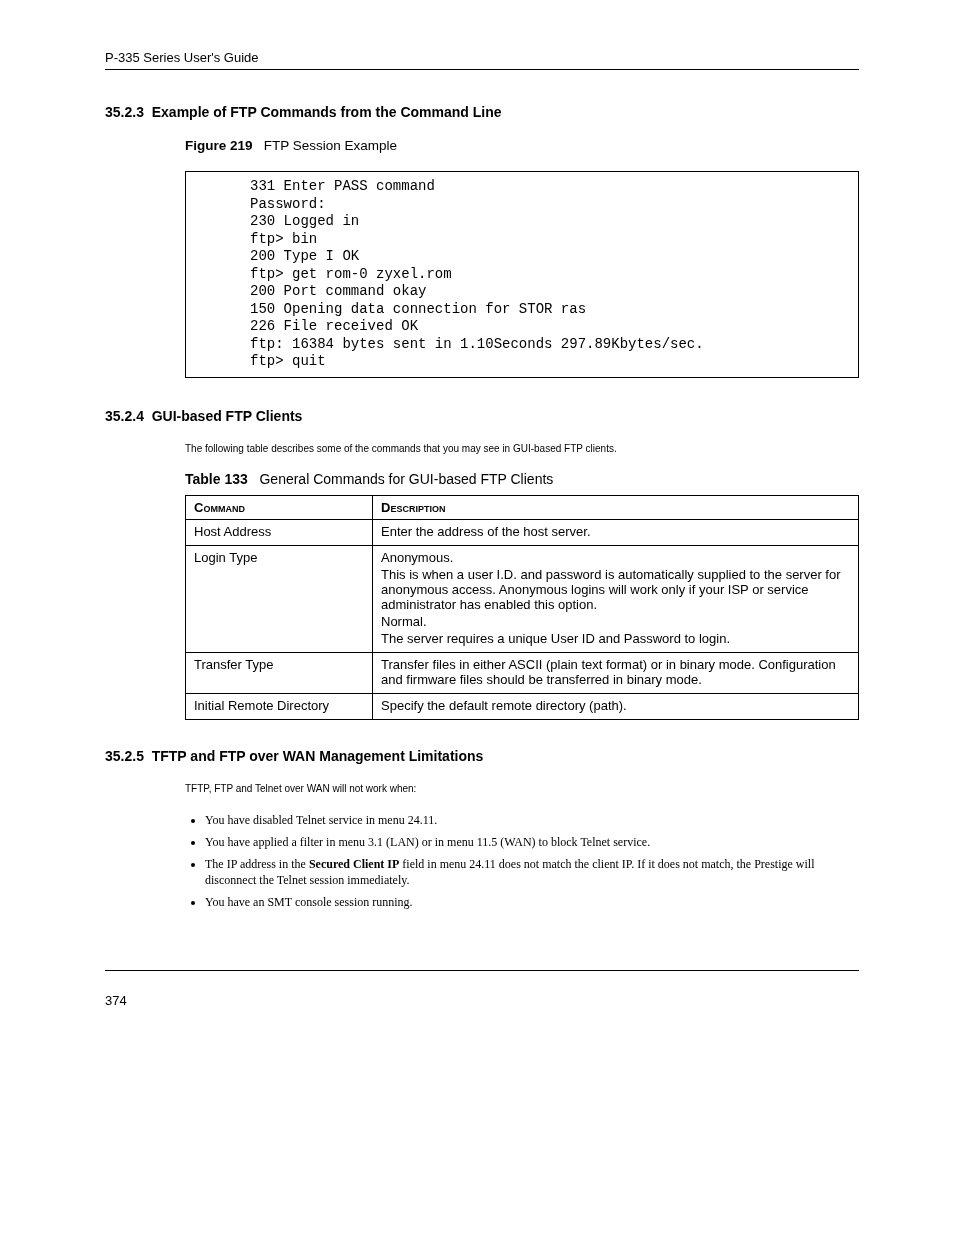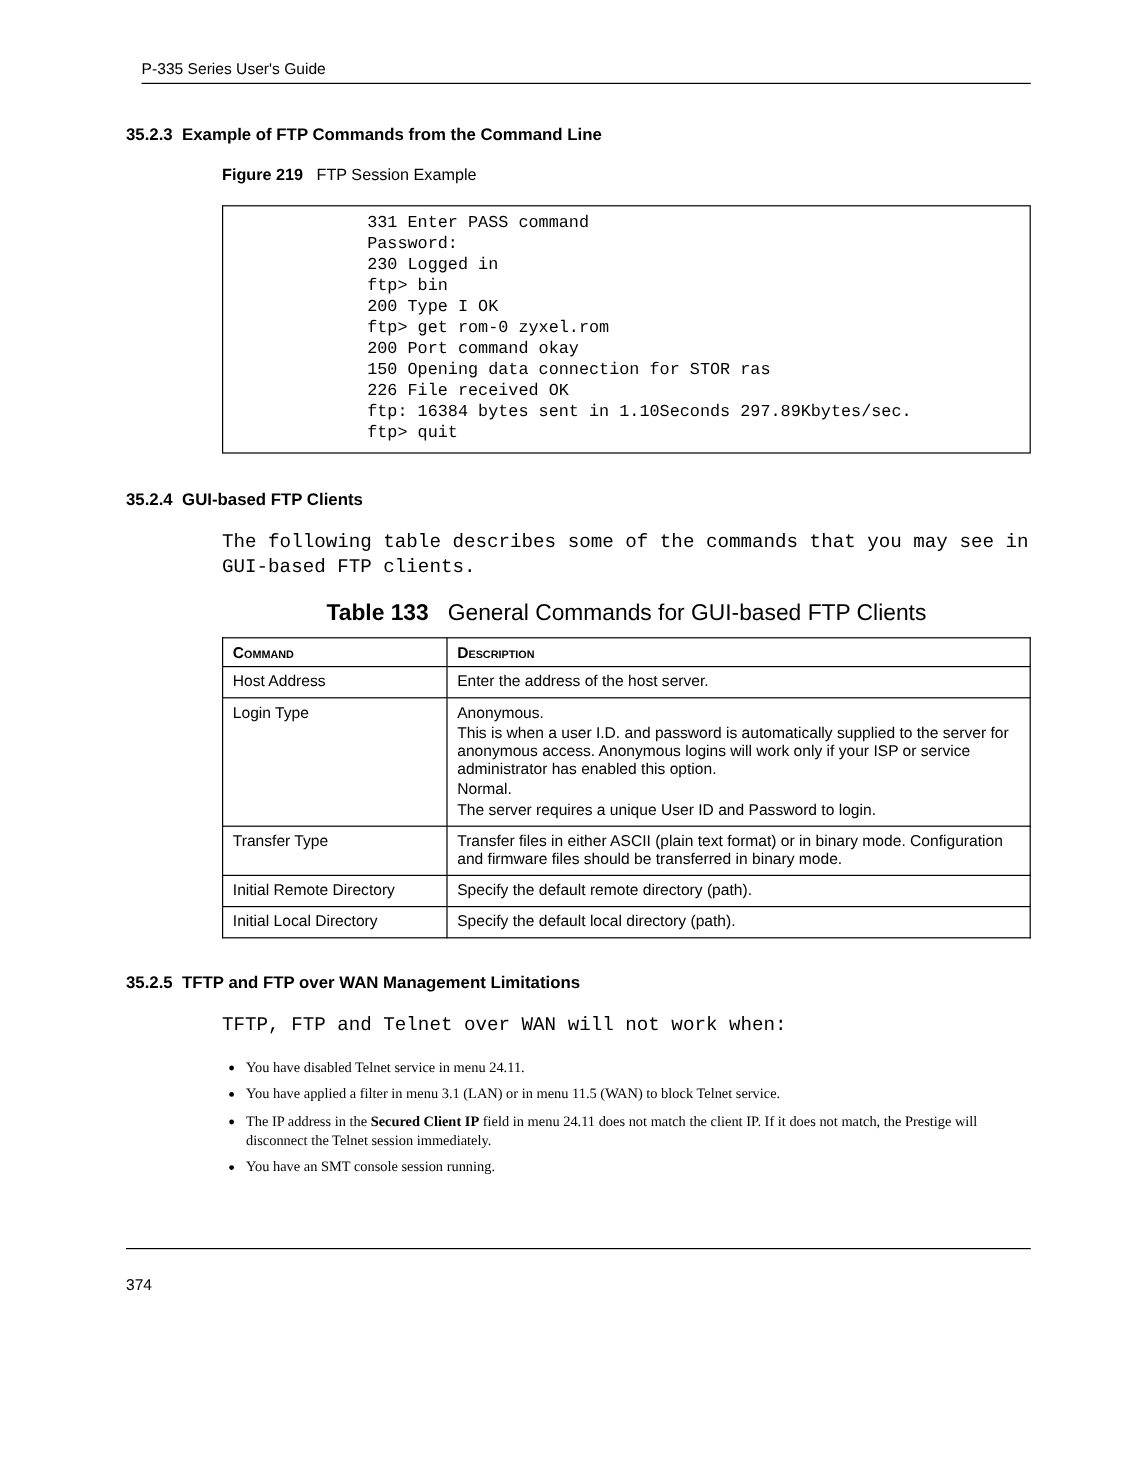--- a/index.html
+++ b/index.html
@@ -11,54 +11,52 @@
     width: 954px;
     box-sizing: border-box;
     background: #fff;
   }
   .header-bar {
     font-family: Arial, Helvetica, sans-serif;
     font-size: 13px;
     padding-bottom: 4px;
     border-bottom: 1.5px solid #000;
     margin-bottom: 34px;
-    margin-left: 13px;
   }
   h2.section-head {
     font-family: Arial, Helvetica, sans-serif;
     font-weight: bold;
     font-size: 14px;
     margin: 0 0 18px 0;
   }
   .fig-caption {
     font-family: Arial, Helvetica, sans-serif;
     font-size: 13.5px;
     margin: 0 0 18px 80px;
   }
   .fig-caption b { font-weight: bold; }
   .code-box {
     border: 1px solid #000;
     margin: 0 0 30px 80px;
-    padding: 6px 10px 6px 120px;
+    padding: 6px 10px 6px 64px;
     font-family: "Courier New", monospace;
     font-size: 14px;
     line-height: 1.25;
     white-space: pre;
   }
   .body-text {
-    font-family: Liberation Mono, monospace;
-    font-size: 16px;
+    font-family: Liberation Sans, sans-serif;
+    font-size: 10px;
     margin: 0 0 16px 80px;
     line-height: 1.35;
   }
   .tbl-caption {
     font-family: Arial, Helvetica, sans-serif;
-    font-size: 19px;
+    font-size: 14px;
     margin: 0 0 8px 80px;
-    text-align: center;
   }
   .tbl-caption b { font-weight: bold; }
   table.cmd-table {
     border-collapse: collapse;
     margin: 0 0 28px 80px;
     width: calc(100% - 80px);
     font-family: Arial, Helvetica, sans-serif;
     font-size: 13px;
   }
   table.cmd-table th, table.cmd-table td {
@@ -158,26 +156,20 @@
       <td class="desc-block">
         <p>Transfer files in either ASCII (plain text format) or in binary mode. Configuration and firmware files should be transferred in binary mode.</p>
       </td>
     </tr>
     <tr>
       <td>Initial Remote Directory</td>
       <td class="desc-block">
         <p>Specify the default remote directory (path).</p>
       </td>
     </tr>
-    <tr>
-      <td>Initial Local Directory</td>
-      <td class="desc-block">
-        <p>Specify the default local directory (path).</p>
-      </td>
-    </tr>
   </tbody>
 </table>
 
 <h2 class="section-head">
   <span>35.2.5</span>&nbsp;&nbsp;<span>TFTP and FTP over WAN Management Limitations</span>
 </h2>
 
 <p class="body-text">TFTP, FTP and Telnet over WAN will not work when:</p>
 
 <ul class="bullets">

